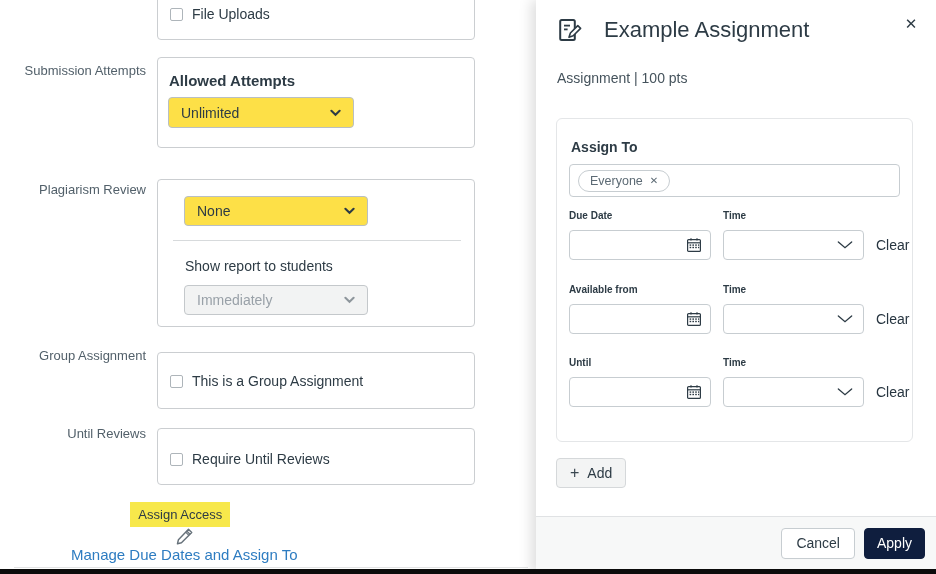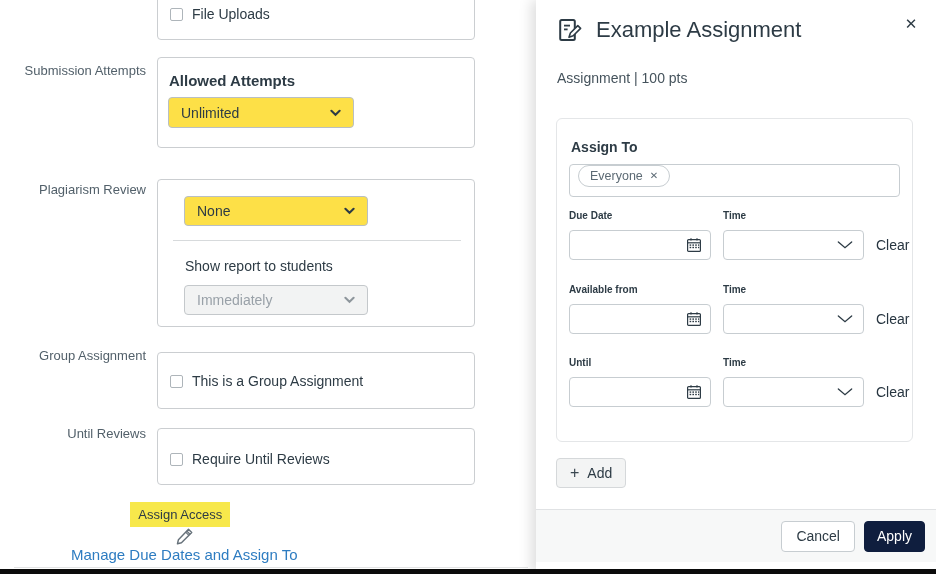--- a/index.html
+++ b/index.html
@@ -30,41 +30,41 @@
   .hl-label{background:var(--highlight); padding:5px 8px; font-size:13px; color:var(--text);}
   .pencil{margin-left:9px; display:inline-flex;}
   .manage-link{margin-left:8px; font-size:15px; color:var(--link); text-decoration:none; cursor:pointer;}
   .left-hairline{position:absolute; left:14px; top:567px; width:514px; height:1px; background:#E2E3E4;}
 
   
   .tray{position:absolute; left:536px; top:0; width:400px; height:574px; background:#fff;
         box-shadow:-5px 0 12px rgba(0,0,0,0.13); z-index:2;}
   .tray-close{position:absolute; top:12px; right:13px; width:24px; height:24px; border:none; background:none;
         font-size:15px; color:var(--text); cursor:pointer; line-height:24px; text-align:center;}
-  .tray-header{position:absolute; left:20px; top:17px; display:flex; align-items:flex-start; gap:14px;}
+  .tray-header{position:absolute; left:20px; top:17px; display:flex; align-items:flex-start; gap:22px;}
   .tray-title{font-size:22px; font-weight:400; color:var(--text);}
   .tray-subtitle{position:absolute; left:21px; top:70px; font-size:14px; color:#45535C;}
   .card{position:absolute; left:20px; top:118px; width:357px; height:324px; border:1px solid #E4E6E8; border-radius:6px; background:#fff;}
   .card-inner{padding:20px 12px 0 12px;}
   .assign-label{font-size:14px; font-weight:bold; color:var(--text); padding-left:2px;}
-  .tag-input{margin-top:9px; height:33px; border:1px solid var(--border); border-radius:4px; display:flex; align-items:flex-start; padding:0 6px; background:#fff; cursor:text;}
+  .tag-input{margin-top:9px; height:33px; border:1px solid var(--border); border-radius:4px; display:flex; align-items:center; padding:0 6px; background:#fff; cursor:text;}
   .pill{display:inline-flex; align-items:center; gap:7px; height:22px; padding:0 11px; margin-left:2px;
         border:1px solid var(--border); border-radius:999px; background:#fff; font-size:12.5px; color:#5C6A74;}
   .pill-x{border:none; background:none; font-size:10px; color:#5C6A74; cursor:pointer; padding:0; line-height:1;}
   .dt-grid{display:grid; grid-template-columns:142px 141px 1fr; column-gap:12px; align-items:center;}
   .dt-labels{margin-top:13px;}
   .dt-labels span{font-size:10px; font-weight:bold; color:var(--text);}
   .dt-inputs{margin-top:9px;}
   .date-input{height:30px; border:1px solid var(--border); border-radius:4px; background:#fff; display:flex; align-items:center; justify-content:flex-end; padding-right:8px; cursor:text;}
   .time-select{height:30px; border:1px solid var(--border); border-radius:4px; background:#fff; display:flex; align-items:center; justify-content:flex-end; padding-right:10px; cursor:pointer;}
   .clear-btn{justify-self:start; border:none; background:none; font-size:14px; color:#273540; cursor:pointer; font-family:inherit;}
   .add-btn{position:absolute; left:20px; top:458px; height:30px; display:inline-flex; align-items:center; gap:8px; padding:0 13px;
         background:#F3F4F4; border:1px solid #D5D8DA; border-radius:4px; font-size:14px; color:var(--text); cursor:pointer; font-family:inherit;}
   .add-plus{font-size:16px; color:#3A4750; line-height:1;}
-  .tray-footer{position:absolute; left:0; right:0; bottom:12px; height:53px; background:var(--footer); border-top:1px solid #E0E2E4;
+  .tray-footer{position:absolute; left:0; right:0; bottom:5px; height:53px; background:var(--footer); border-top:1px solid #E0E2E4;
         display:flex; align-items:center; justify-content:flex-end; gap:9px; padding-right:11px;}
   .btn{height:31px; border-radius:4px; font-size:14px; cursor:pointer; font-family:inherit;}
   .btn-cancel{padding:0 14px; background:#fff; border:1px solid var(--border); color:var(--text);}
   .btn-apply{padding:0 12px; background:var(--apply); border:1px solid var(--apply); color:#fff;}
   .bottom-bar{position:absolute; left:0; bottom:0; width:100%; height:5px; background:#0B0B0B; z-index:3;}
 </style>
 </head>
 <body>
 
 <div class="page">

